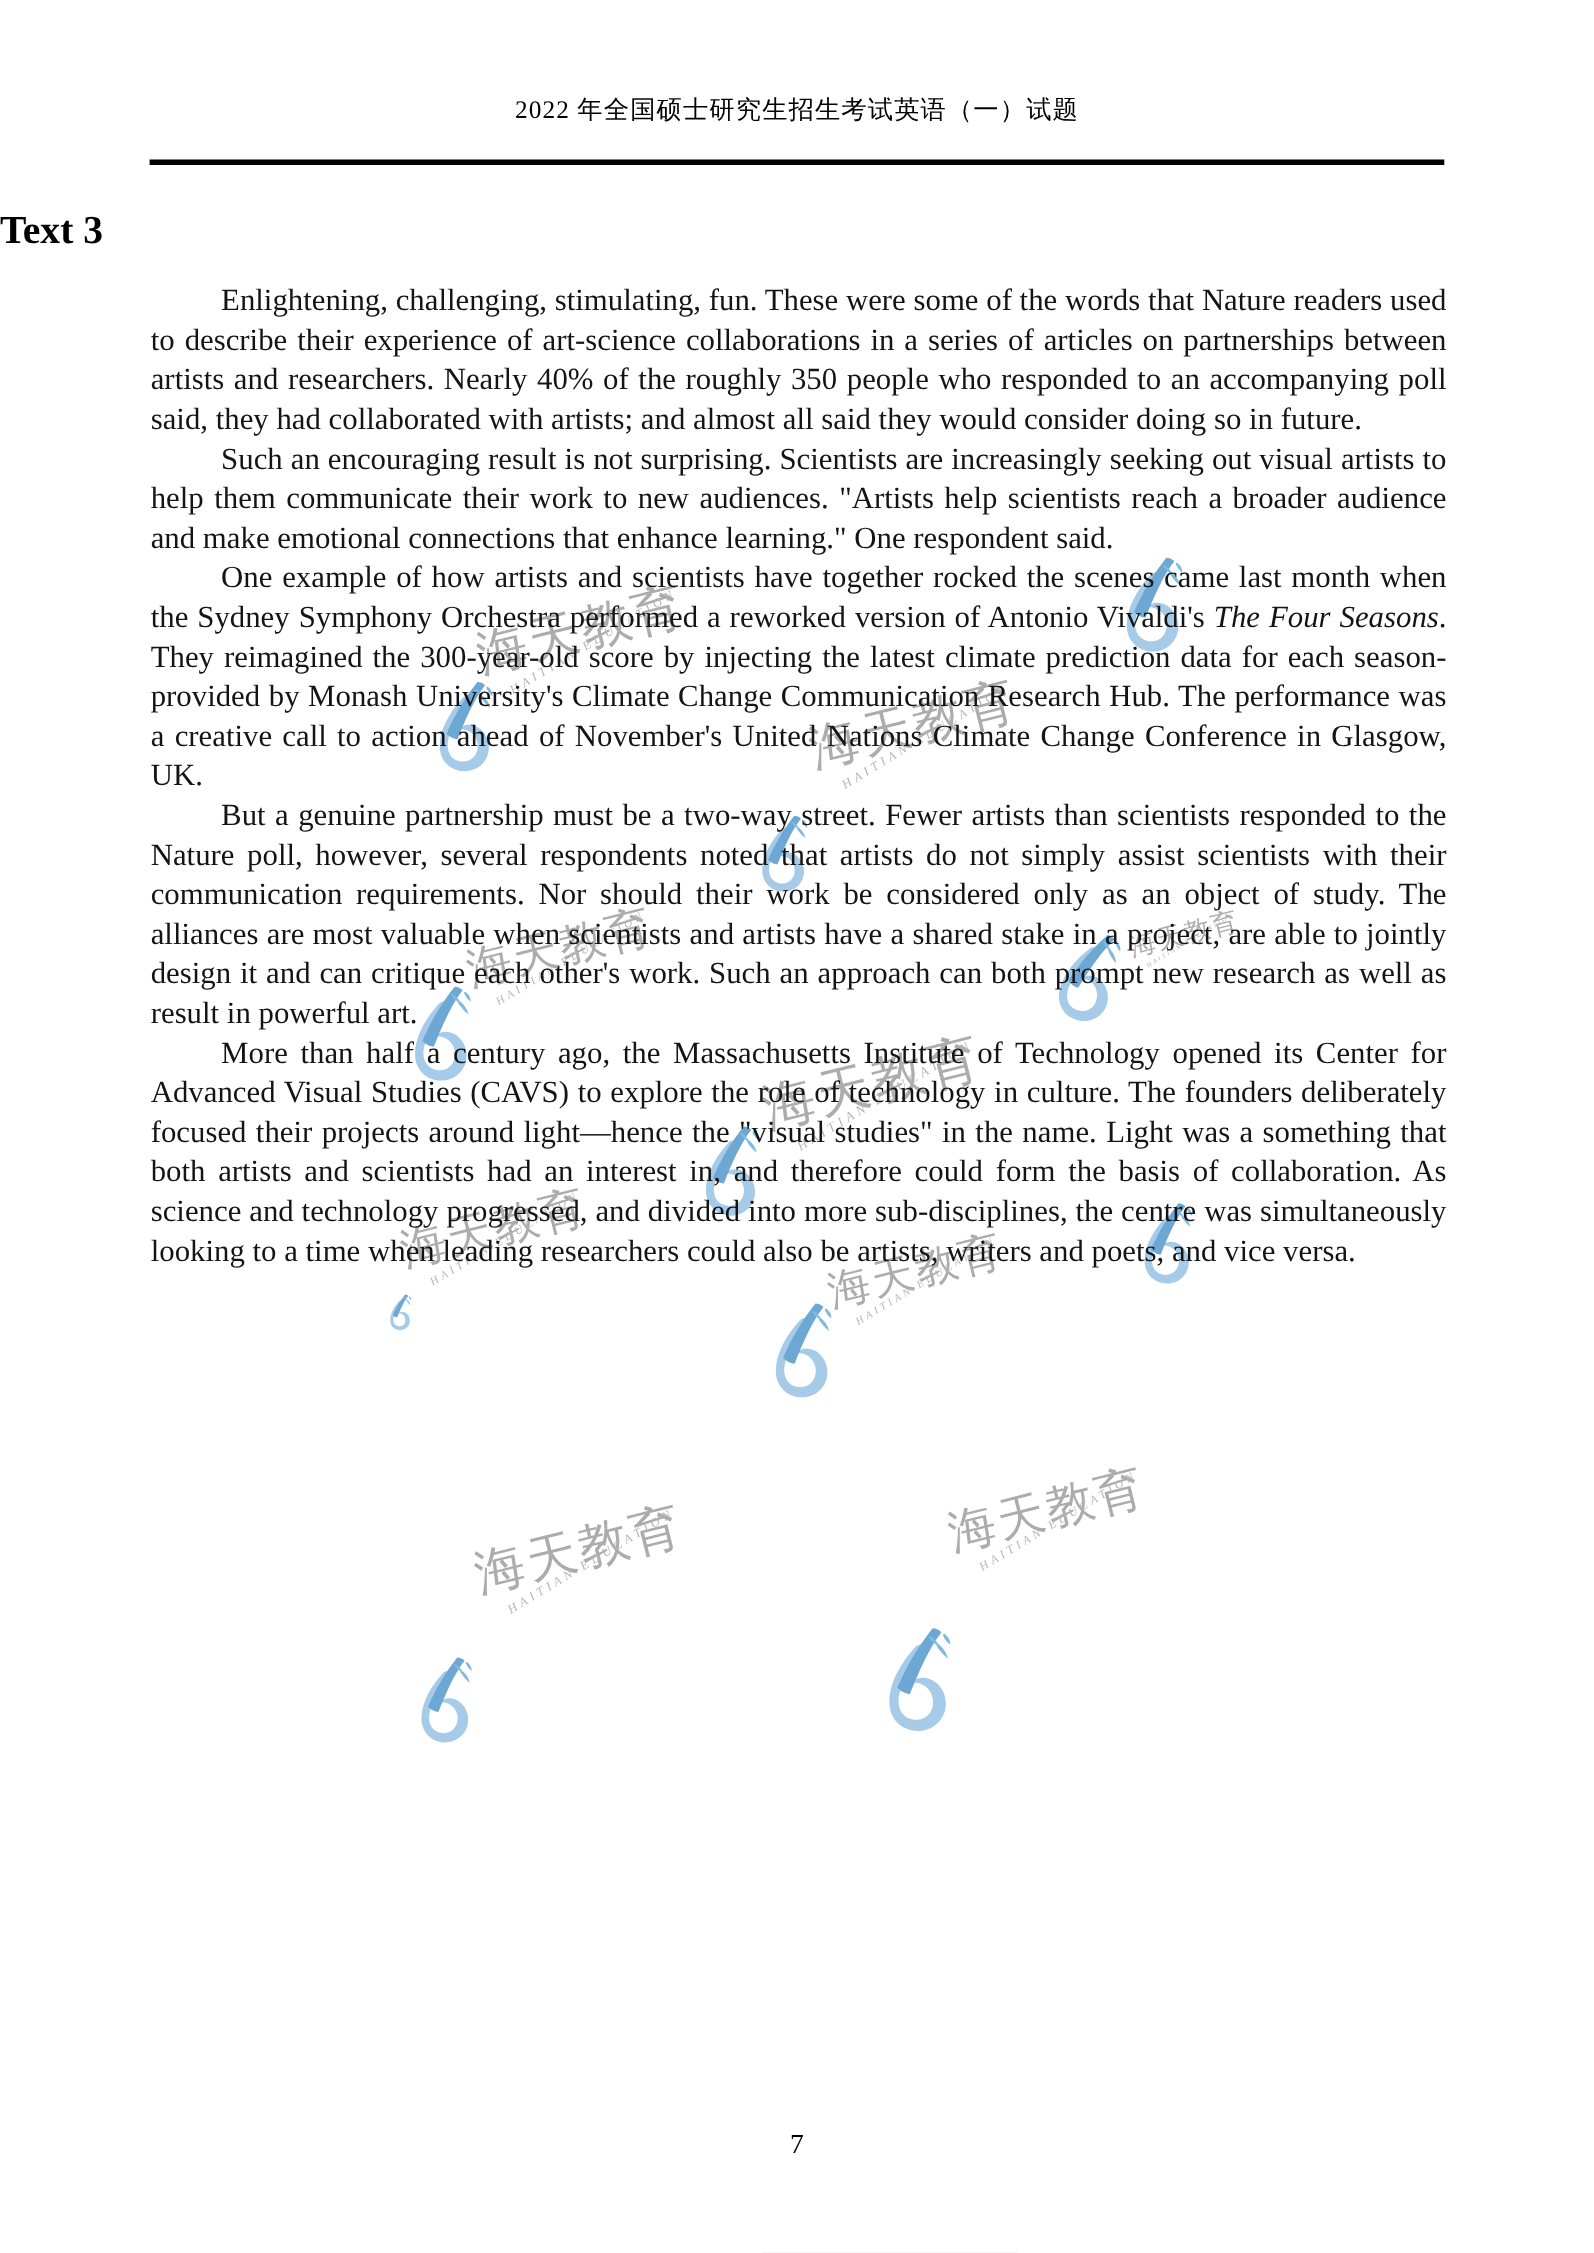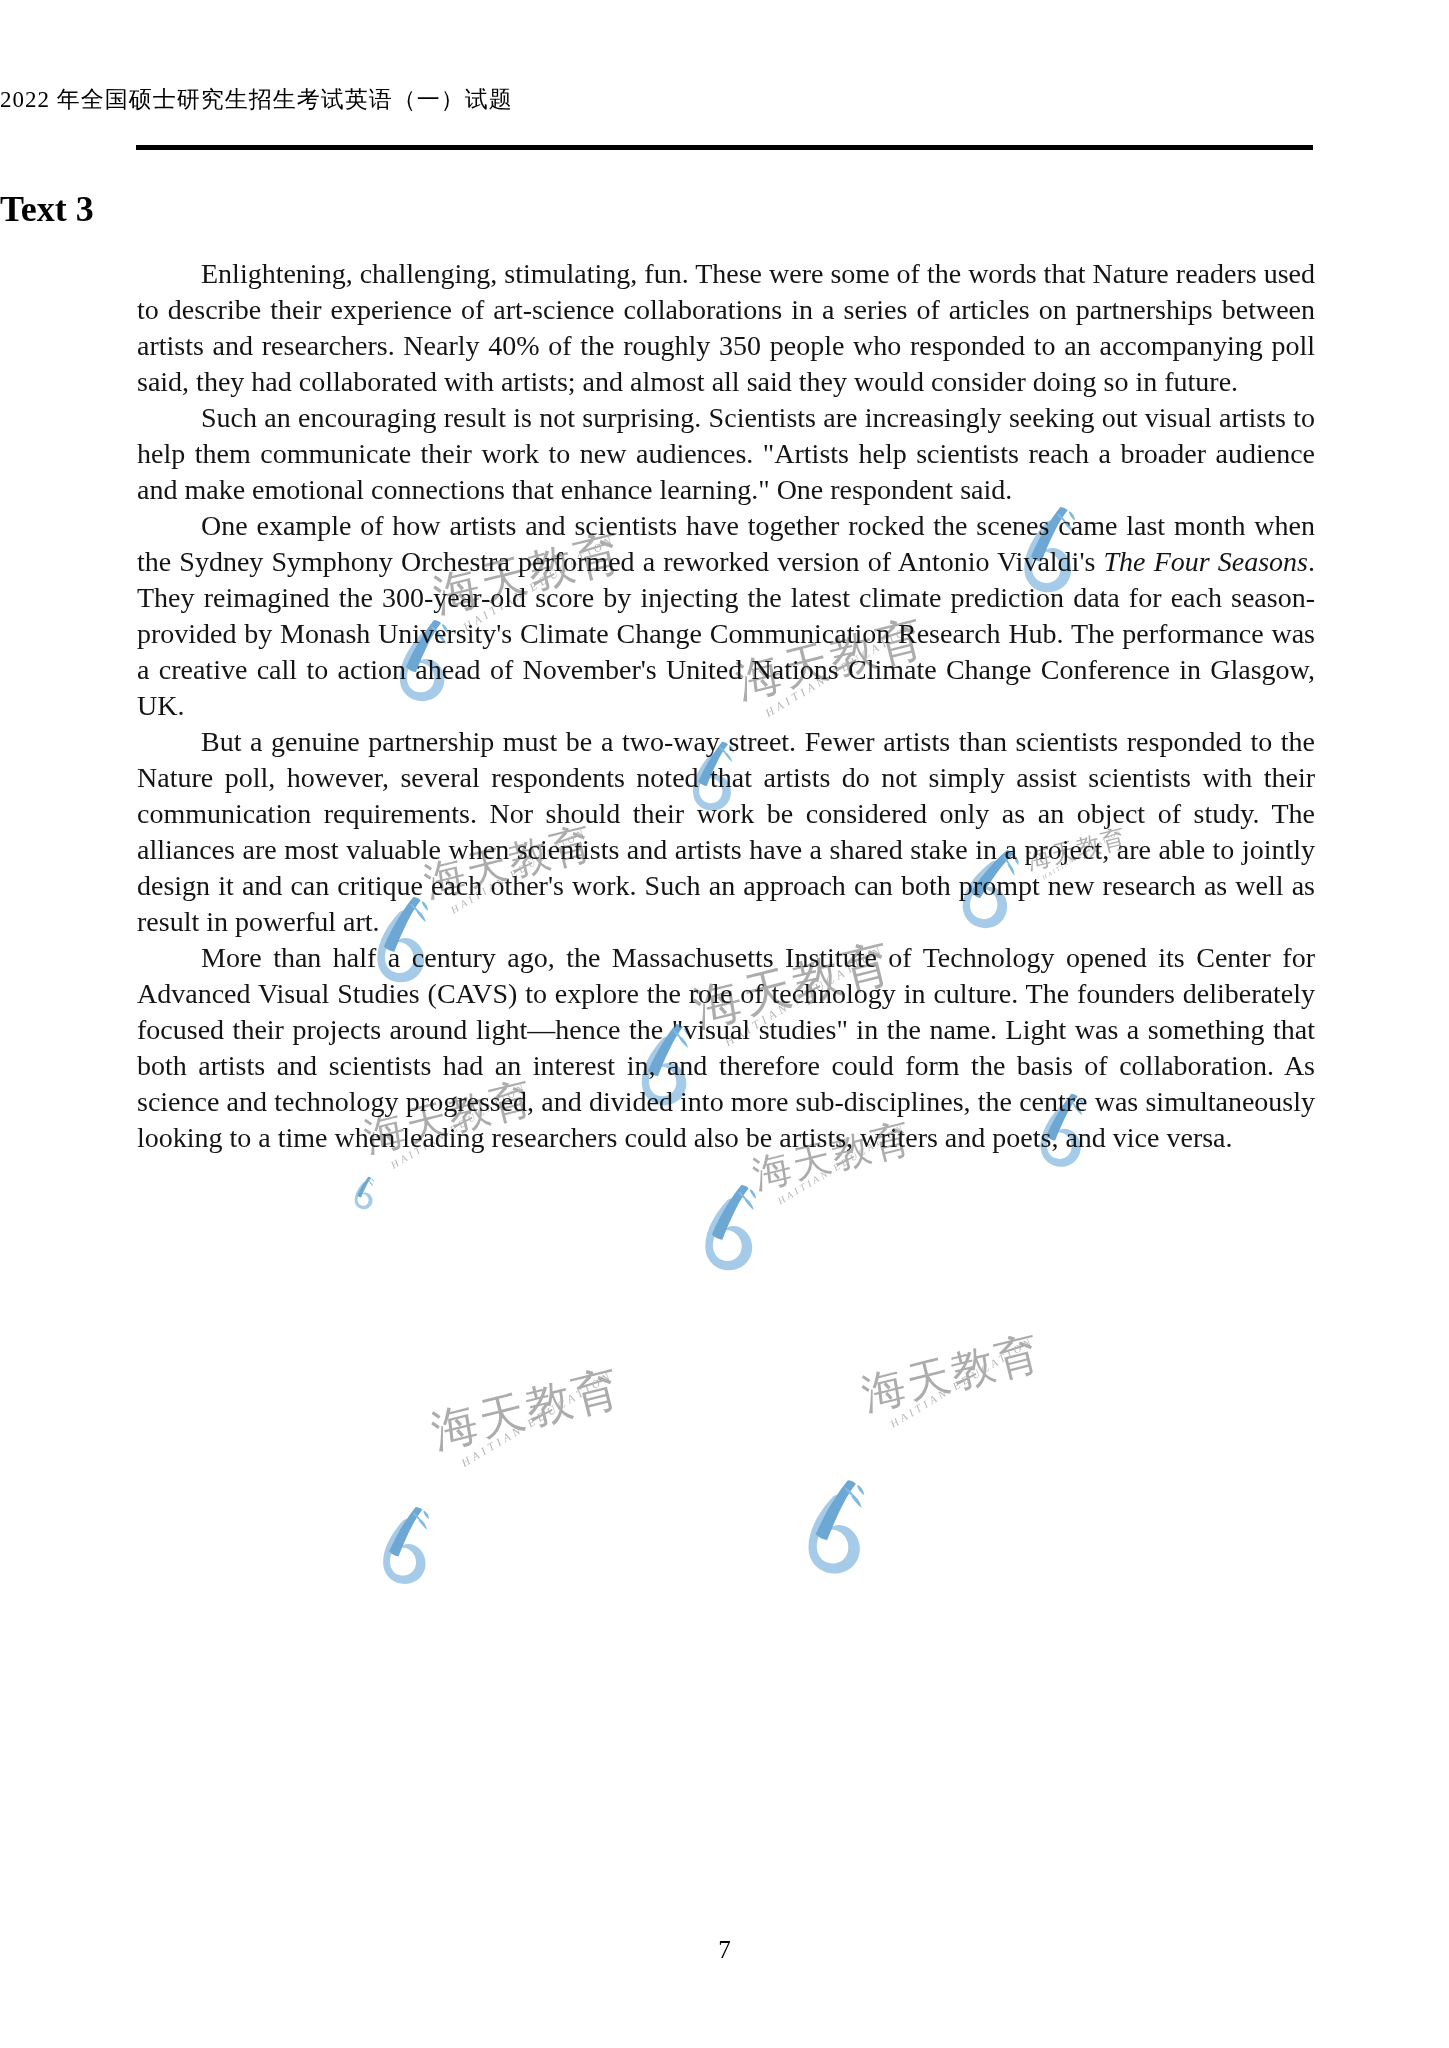--- a/index.html
+++ b/index.html
@@ -4,21 +4,21 @@
 <style>
   html,body { margin:0; padding:0; background:#e8e8e8; }
   .page {
     position:relative; width:1449px; height:2048px; margin:0 auto;
     background:#ffffff; overflow:hidden;
     font-family:"Liberation Serif", serif; color:#141414;
   }
   .content { position:absolute; inset:0; z-index:2; }
   .header {
     position:absolute; top:84px; left:0; width:100%;
-    text-align:left; font-size:23px; letter-spacing:1px; color:#000;
+    text-align:center; font-size:23px; letter-spacing:1px; color:#000;
     font-family:"Liberation Serif","DejaVu Sans",serif;
   }
   .rule {
     position:absolute; top:145px; left:136px; width:1177px; height:5px;
     background:#000;
   }
   .title {
     position:absolute; top:188px; left:0; width:100%; margin:0;
     font-size:36px; font-weight:bold; color:#000;
   }

